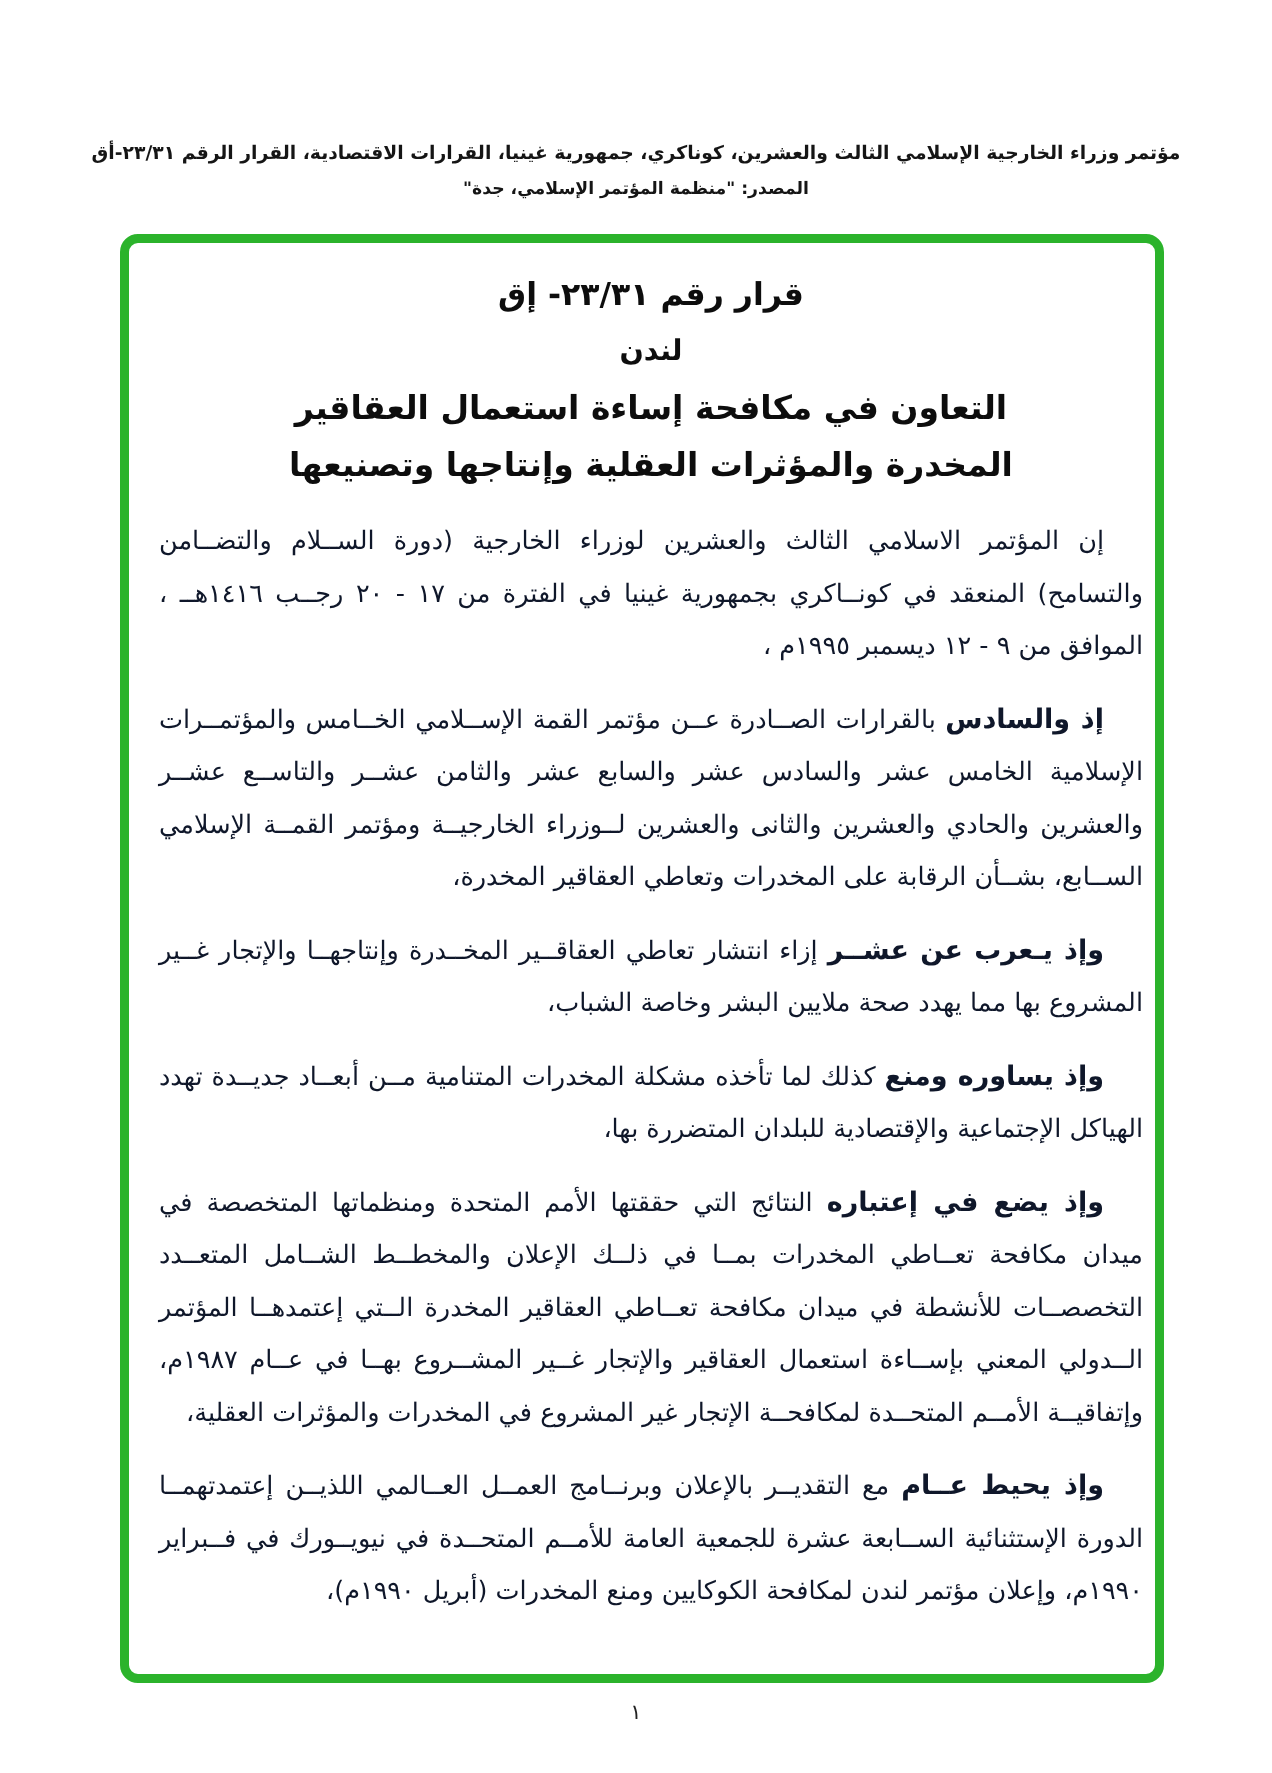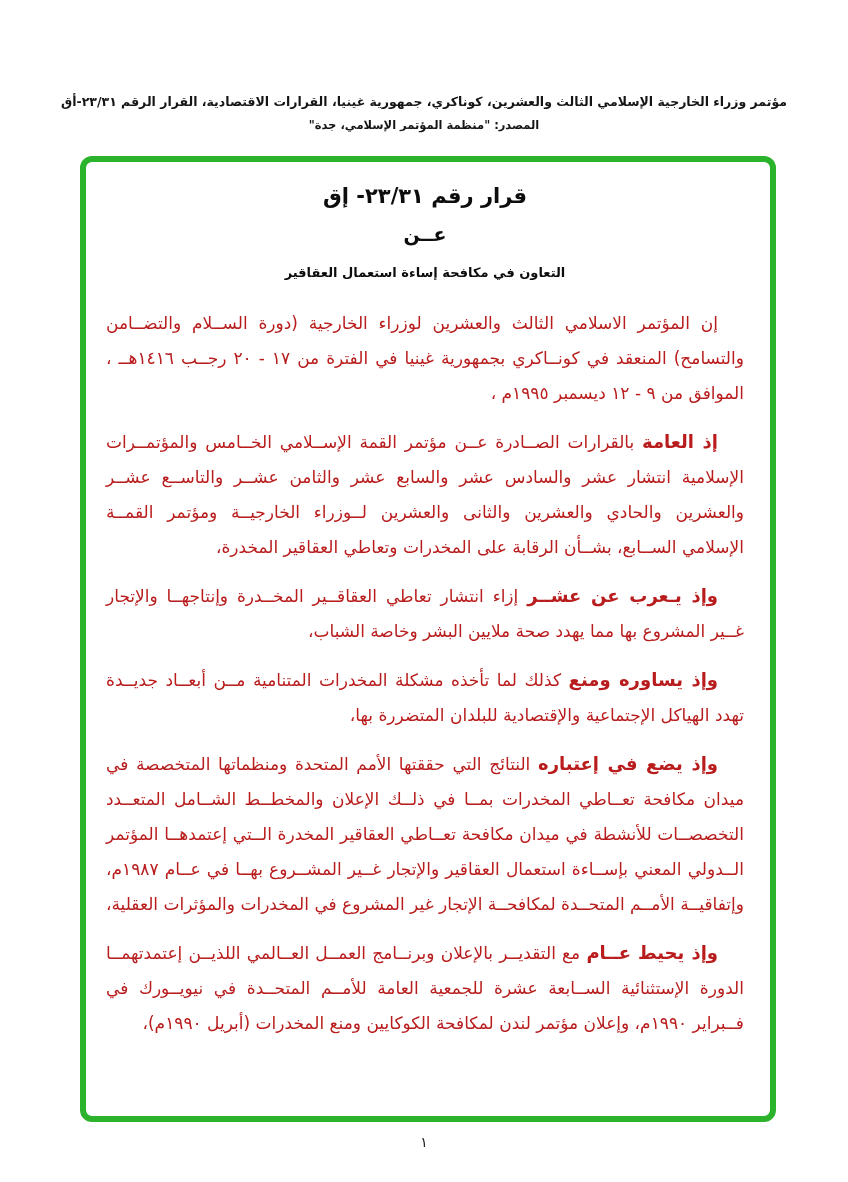--- a/index.html
+++ b/index.html
@@ -41,55 +41,55 @@
   
   .doc-frame {
     position: absolute;
     left: 80px;
     top: 156px;
     width: 696px;
     height: 966px;
     box-sizing: border-box;
     border: 6px solid #2bb32b;
     border-radius: 12px;
-    padding: 12px 26px 0 20px;
+    padding: 12px 8px 0 20px;
     direction: rtl;
     background: #ffffff;
   }
   .title-block {
     text-align: center;
     font-weight: bold;
     color: #0d0d0d;
   }
   .title-line1 {
     font-size: 21px;
     margin-top: 10px;
   }
   .title-line2 {
     font-size: 19px;
     margin-top: 15px;
   }
   .title-line {
-    font-size: 13px;
+    font-size: 22px;
     line-height: 38px;
   }
   .title-rest {
     margin-top: 9px;
   }
   .body-block {
     margin-top: 12px;
   }
   .para {
     font-size: 17px;
     line-height: 35px;
     text-align: justify;
     text-align-last: right;
     margin: 13px 0 0 0;
     text-indent: 26px;
-    color: #b91c1c;
+    color: #0f172a;
   }
   .para .lead {
     font-weight: bold;
     font-size: 18px;
   }
   .page-number {
     position: absolute;
     top: 1134px;
     left: 0;
     width: 100%;
@@ -105,29 +105,30 @@
 
   <div class="doc-header">
     <div class="h-line1">مؤتمر وزراء الخارجية الإسلامي الثالث والعشرين، كوناكري، جمهورية غينيا، القرارات الاقتصادية، القرار الرقم ٢٣/٣١-أق</div>
     <div class="h-line2">المصدر:  "منظمة المؤتمر الإسلامي، جدة"</div>
   </div>
 
   <div class="doc-frame" style="border-color: rgb(43, 179, 43);">
 
     <div class="title-block">
       <div class="title-line1">قرار رقم ٢٣/٣١- إق</div>
-      <div class="title-line2">عــن</div>
+      <div class="title-line2">لندن</div>
       <div class="title-rest">
         <div class="title-line">التعاون في مكافحة إساءة استعمال العقاقير</div>
+        <div class="title-line">المخدرة والمؤثرات العقلية وإنتاجها وتصنيعها</div>
       </div>
     </div>
 
     <div class="body-block">
       <p class="para"><span class="lead"></span><span>إن المؤتمر الاسلامي الثالث والعشرين لوزراء الخارجية (دورة الســلام والتضــامن والتسامح) المنعقد في كونــاكري بجمهورية غينيا في الفترة من ١٧ - ٢٠ رجــب ١٤١٦هــ ، الموافق من ٩ - ١٢ ديسمبر ١٩٩٥م ،</span></p>
-      <p class="para"><span class="lead">إذ العامة</span><span> بالقرارات الصــادرة عــن مؤتمر القمة الإســلامي الخــامس والمؤتمــرات الإسلامية انتشار عشر والسادس عشر والسابع عشر والثامن عشــر والتاســع عشــر والعشرين والحادي والعشرين والثانى والعشرين لــوزراء الخارجيــة ومؤتمر القمــة الإسلامي الســابع، بشــأن الرقابة على المخدرات وتعاطي العقاقير المخدرة،</span></p>
+      <p class="para"><span class="lead">إذ والسادس</span><span> بالقرارات الصــادرة عــن مؤتمر القمة الإســلامي الخــامس والمؤتمــرات الإسلامية الخامس عشر والسادس عشر والسابع عشر والثامن عشــر والتاســع عشــر والعشرين والحادي والعشرين والثانى والعشرين لــوزراء الخارجيــة ومؤتمر القمــة الإسلامي الســابع، بشــأن الرقابة على المخدرات وتعاطي العقاقير المخدرة،</span></p>
       <p class="para"><span class="lead">وإذ يـعرب عن عشــر</span><span> إزاء انتشار تعاطي العقاقــير المخــدرة وإنتاجهــا والإتجار غــير المشروع بها مما يهدد صحة ملايين البشر وخاصة الشباب،</span></p>
       <p class="para"><span class="lead">وإذ يساوره ومنع</span><span> كذلك لما تأخذه مشكلة المخدرات المتنامية  مــن أبعــاد جديــدة تهدد الهياكل الإجتماعية والإقتصادية للبلدان المتضررة بها،</span></p>
       <p class="para"><span class="lead">وإذ يضع في إعتباره</span><span> النتائج التي حققتها الأمم المتحدة ومنظماتها المتخصصة في ميدان مكافحة تعــاطي المخدرات بمــا في ذلــك الإعلان والمخطــط الشــامل المتعــدد التخصصــات للأنشطة في ميدان مكافحة تعــاطي العقاقير المخدرة الــتي إعتمدهــا المؤتمر الــدولي المعني بإســاءة استعمال العقاقير والإتجار غــير المشــروع بهــا في عــام ١٩٨٧م، وإتفاقيــة الأمــم المتحــدة لمكافحــة الإتجار غير المشروع في المخدرات والمؤثرات العقلية،</span></p>
       <p class="para"><span class="lead">وإذ يحيط عــام</span><span> مع التقديــر بالإعلان وبرنــامج العمــل العــالمي اللذيــن إعتمدتهمــا الدورة الإستثنائية الســابعة عشرة للجمعية العامة للأمــم المتحــدة في نيويــورك في فــبراير ١٩٩٠م، وإعلان مؤتمر لندن لمكافحة الكوكايين ومنع المخدرات (أبريل ١٩٩٠م)،</span></p>
     </div>
 
   </div>
 
   <div class="page-number">١</div>
 

